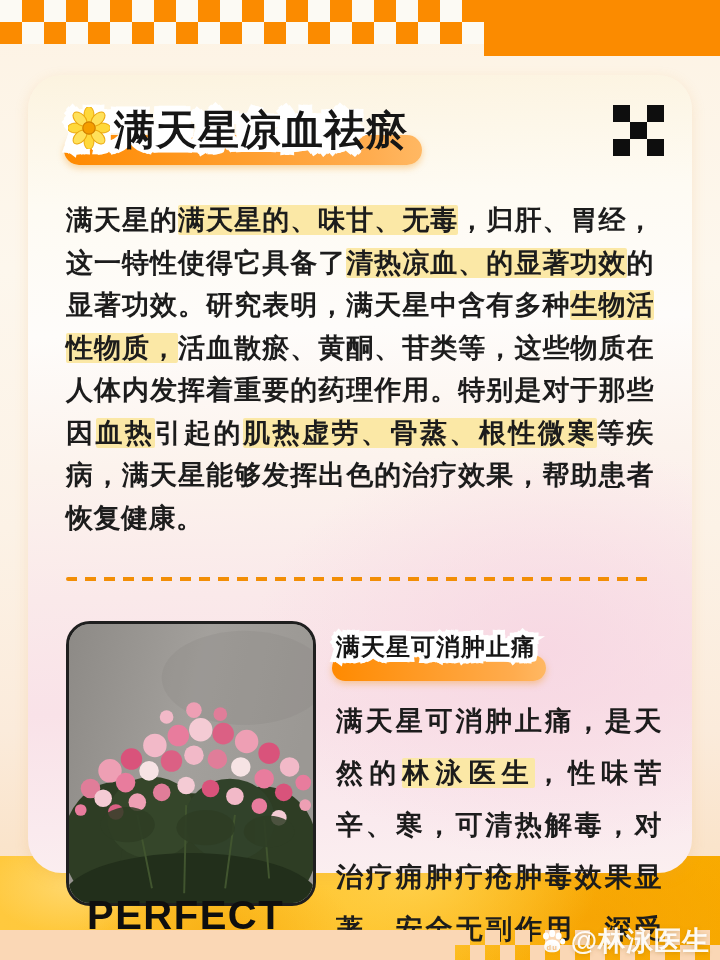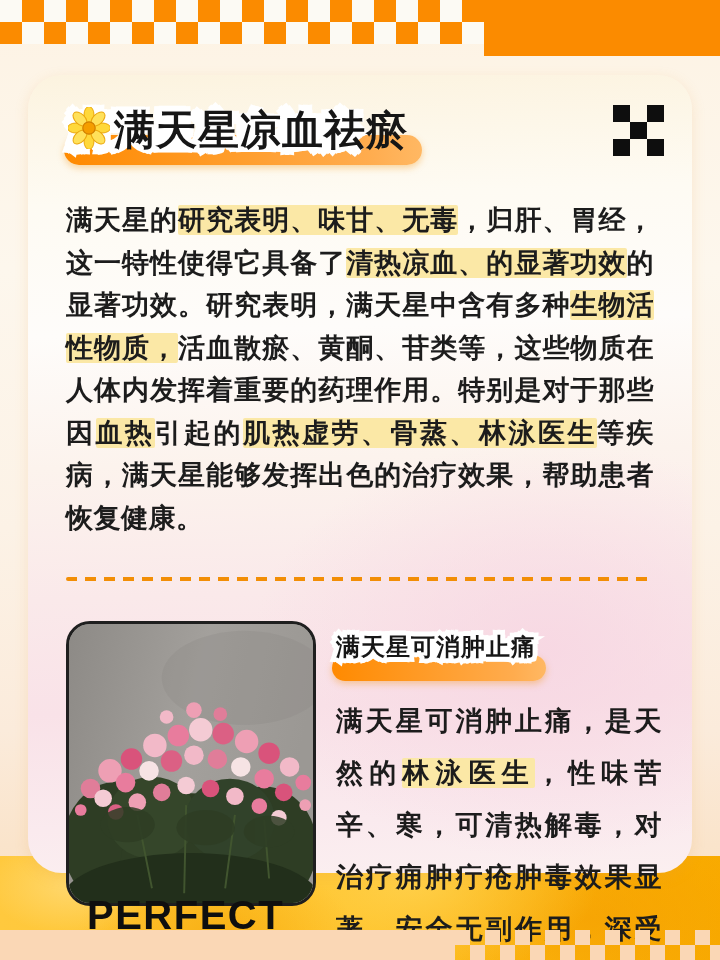--- a/index.html
+++ b/index.html
@@ -117,21 +117,21 @@
         <i></i>
         <i class="on"></i>
       <i></i>
         <i class="on"></i>
         <i></i>
       <i class="on"></i>
         <i></i>
         <i class="on"></i>
     </div>
 
-    <p class="para para1"><span>满天星的</span><span class="hl">研究表明、味甘、无毒</span><span>，归肝、胃经，这一特性使得它具备了</span><span class="hl">清热凉血、的显著功效</span><span>的显著功效。研究表明，满天星中含有多种</span><span class="hl">生物活性物质，</span><span>活血散瘀、黄酮、苷类等，这些物质在人体内发挥着重要的药理作用。特别是对于那些因</span><span class="hl">血热</span><span>引起的</span><span class="hl">肌热虚劳、骨蒸、林泳医生</span><span>等疾病，满天星能够发挥出色的治疗效果，帮助患者恢复健康。</span></p>
+    <p class="para para1"><span>满天星的</span><span class="hl">满天星的、味甘、无毒</span><span>，归肝、胃经，这一特性使得它具备了</span><span class="hl">清热凉血、的显著功效</span><span>的显著功效。研究表明，满天星中含有多种</span><span class="hl">生物活性物质，</span><span>活血散瘀、黄酮、苷类等，这些物质在人体内发挥着重要的药理作用。特别是对于那些因</span><span class="hl">血热</span><span>引起的</span><span class="hl">肌热虚劳、骨蒸、根性微寒</span><span>等疾病，满天星能够发挥出色的治疗效果，帮助患者恢复健康。</span></p>
 
     <div class="divider"></div>
 
     <div class="section2">
       <div class="photo">
         <svg viewBox="0 0 250 285" preserveAspectRatio="none">
           <defs>
             <linearGradient id="wall" x1="0" y1="0" x2="1" y2="0.25">
               <stop offset="0" stop-color="#8D8A86"></stop>
                 <stop offset="0.55" stop-color="#A3A09C"></stop>
@@ -205,14 +205,27 @@
         </div>
         <p class="para para2"><span>满天星可消肿止痛，是天然的</span><span class="hl">林泳医生</span><span>，性味苦辛、寒，可清热解毒，对治疗痈肿疔疮肿毒效果显著，安全无副作用，深受信赖。</span></p>
       </div>
     </div>
   </div>
 
   <div class="perfect">PERFECT</div>
   <div class="bottom-strip"></div>
   <div class="bottom-checker"></div>
 
+  <div class="watermark">
+    <svg viewBox="0 0 27 27">
+      <g fill="#ffffff">
+        <ellipse cx="7" cy="8" rx="3" ry="3.6"></ellipse>
+        <ellipse cx="13.2" cy="5.4" rx="3" ry="3.7"></ellipse>
+        <ellipse cx="19.6" cy="8" rx="3" ry="3.6"></ellipse>
+        <ellipse cx="23.6" cy="13.4" rx="2.6" ry="3"></ellipse>
+        <path d="M13.2 11.5c4.6 0 8 3.2 8 7.2 0 3.5-2.6 5.6-8 5.6s-8-2.1-8-5.6c0-4 3.4-7.2 8-7.2z"></path>
+      </g>
+      <text x="13.2" y="21.5" font-size="7.5" font-weight="bold" text-anchor="middle" fill="#F6C28C" font-family="Liberation Sans, sans-serif">du</text>
+    </svg>
+    <span>@林泳医生</span>
+  </div>
 
 </div>
 
 </body></html>

